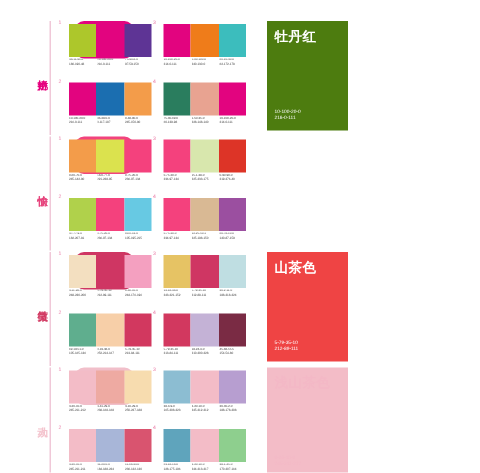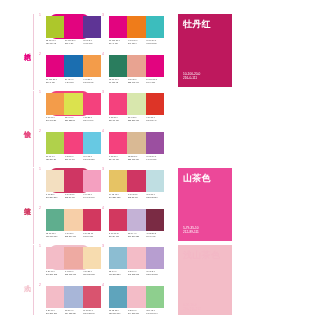--- a/index.html
+++ b/index.html
@@ -230,21 +230,21 @@
               <div>228-148-140</div>
             </div>
           <div class="code-cell">
               <div>10-100-20-0</div>
               <div>214-0-111</div>
             </div>
         </div>
       </div>
     </div>
 
-    <div class="panel" style="background-color: #be185d; text-decoration: underline;">
+    <div class="panel" style="background-color: #4d7c0f; text-decoration: underline;">
       <div class="panel-name">牡丹红</div>
       <div class="panel-codes">
         <span>10-100-20-0</span>
         <span>216-0-111</span>
       </div>
     </div>
   </div>
 
   <div class="section sec1">
     <div class="chip" style="background-color: rgb(242, 67, 125);"></div>
@@ -433,21 +433,21 @@
               <div>210-200-228</div>
             </div>
           <div class="code-cell">
               <div>45-88-55-5</div>
               <div>154-54-80</div>
             </div>
         </div>
       </div>
     </div>
 
-    <div class="panel" style="background-color: #ec4899;">
+    <div class="panel" style="background-color: #ef4444;">
       <div class="panel-name">山茶色</div>
       <div class="panel-codes">
         <span>5-79-35-10</span>
         <span>212-89-111</span>
       </div>
     </div>
   </div>
 
   <div class="section sec3">
     <div class="chip" style="background-color: rgb(241, 191, 202);"></div>

